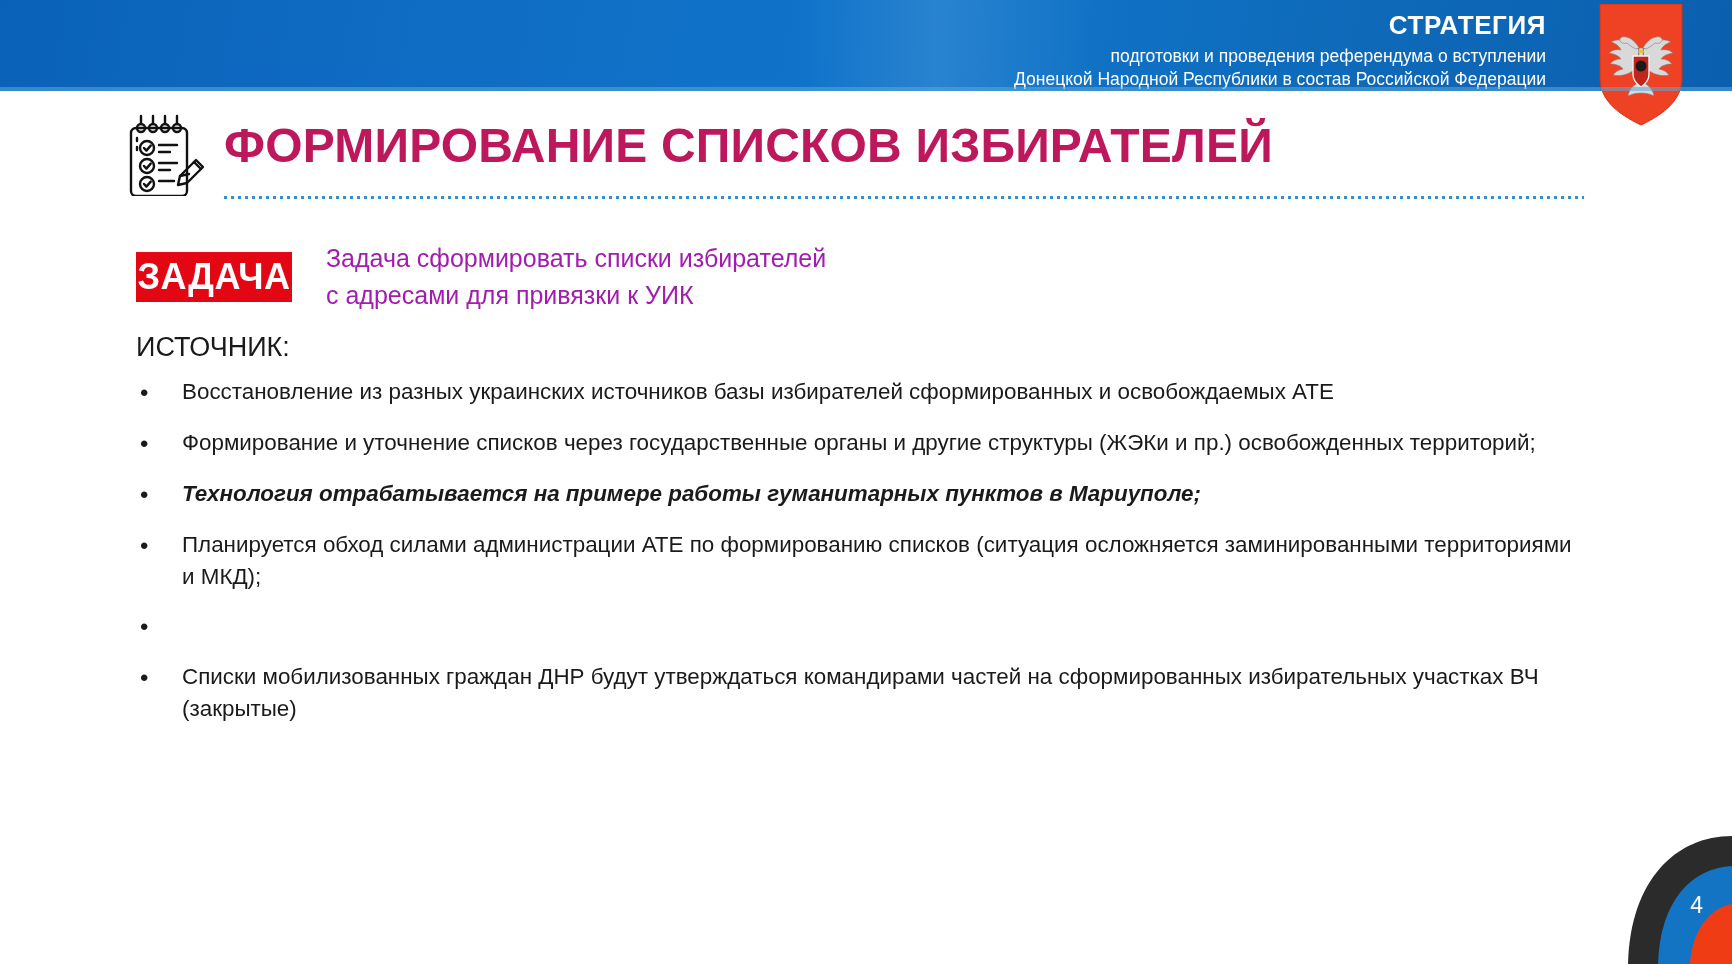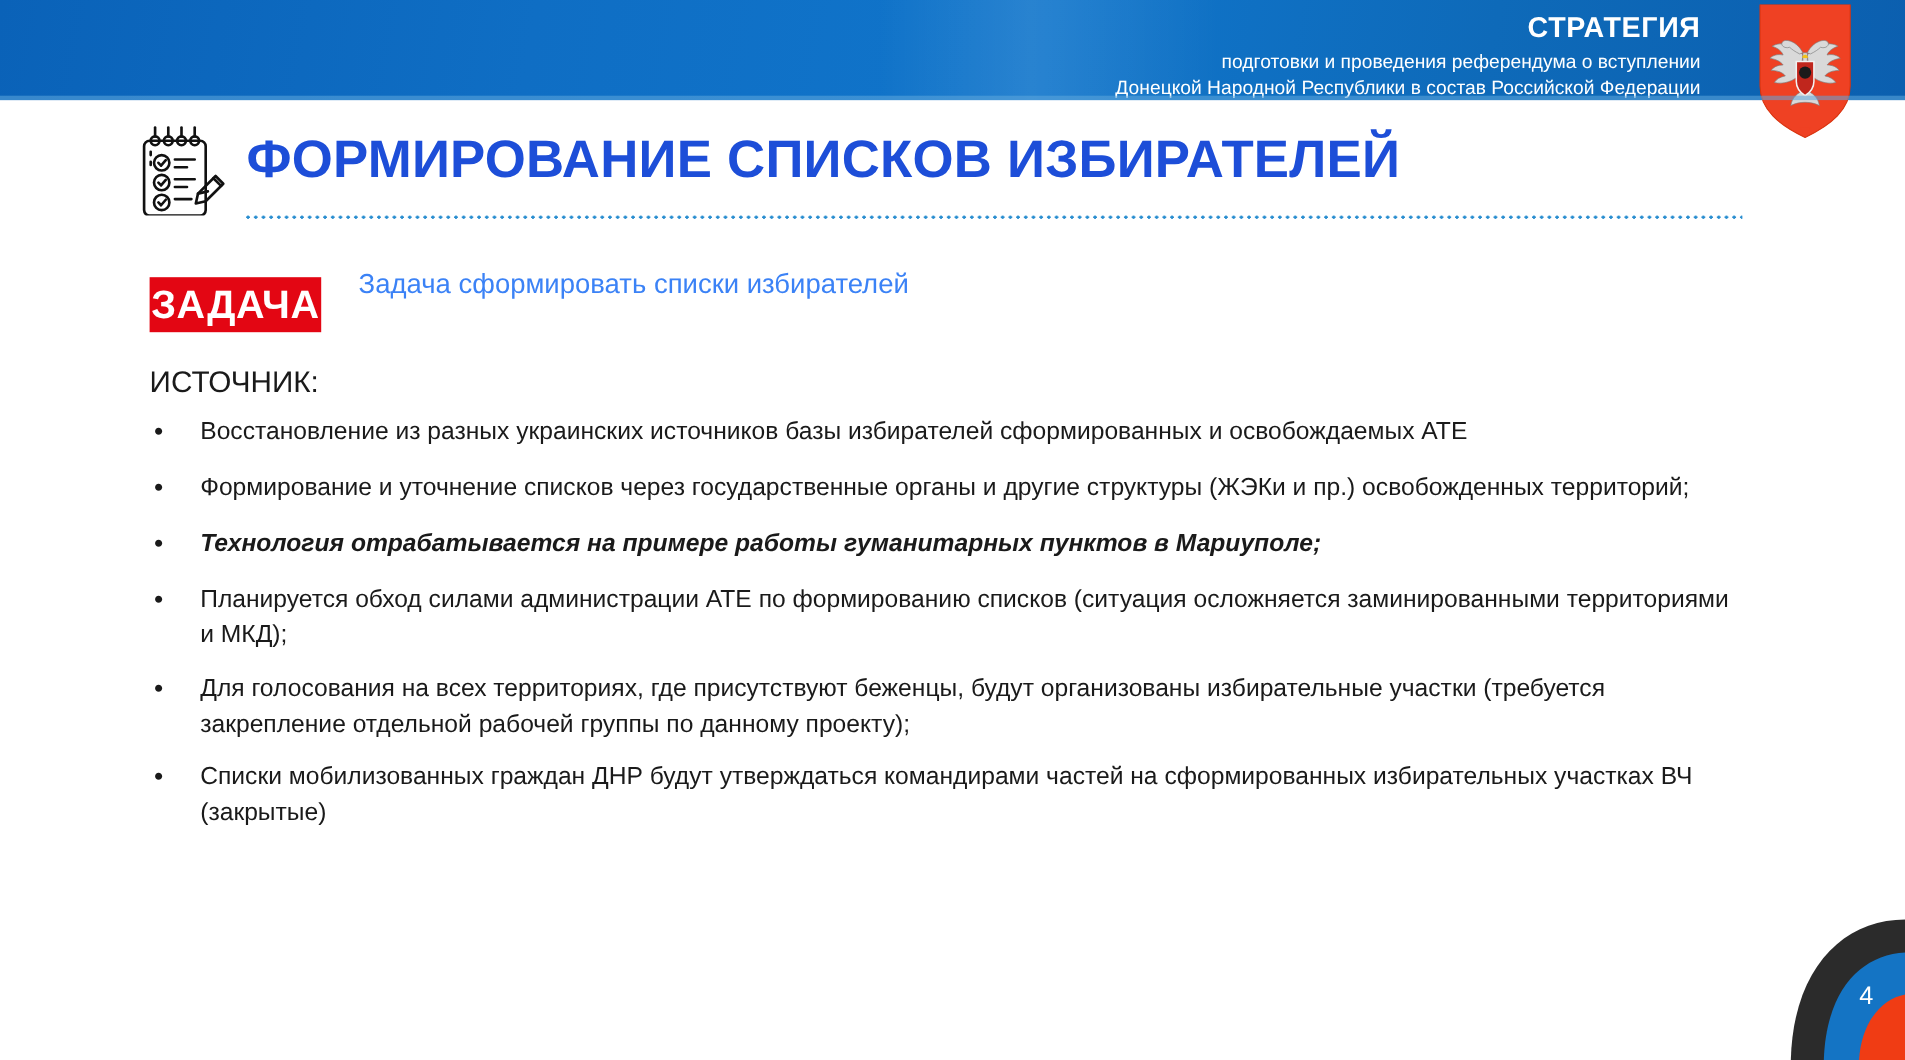--- a/index.html
+++ b/index.html
@@ -84,21 +84,21 @@
     position: absolute;
     left: 0; top: 2px;
     width: 84px; height: 82px;
   }
   .slide-title {
     position: absolute;
     left: 100px;
     top: 6px;
     font-size: 48px;
     font-weight: bold;
-    color: #1d4ed8;
+    color: #be185d;
     letter-spacing: .2px;
     white-space: nowrap;
   }
   .title-rule {
     position: absolute;
     left: 222px;
     top: 196px;
     width: 1362px;
     height: 3px;
     background-image: radial-gradient(circle, #2a8ed0 1.4px, rgba(255,255,255,0) 1.6px);
@@ -126,21 +126,21 @@
     display: flex;
     align-items: center;
     justify-content: center;
   }
   .task-text {
     position: absolute;
     left: 190px;
     top: 0;
     font-size: 25px;
     line-height: 1.48;
-    color: #3b82f6;
+    color: #a21caf;
   }
 
   
   .source-label {
     position: absolute;
     left: 136px;
     top: 332px;
     font-size: 27px;
     color: #1a1a1a;
   }
@@ -278,20 +278,21 @@
     </g>
   </svg>
   <div class="slide-title">ФОРМИРОВАНИЕ СПИСКОВ ИЗБИРАТЕЛЕЙ</div>
 </div>
 <div class="title-rule"></div>
 
 <div class="task-row">
   <div class="task-badge">ЗАДАЧА</div>
   <div class="task-text">
     <div>Задача сформировать списки избирателей</div>
+    <div>с адресами для привязки к УИК</div>
   </div>
 </div>
 
 <div class="source-label">ИСТОЧНИК:</div>
 
 <div class="bullets">
   <div class="bullet-item">
     <div class="bullet-dot">•</div>
     <div class="bullet-body">
       <span>Восстановление из разных украинских источников базы избирателей сформированных и освобождаемых АТЕ</span>
@@ -315,21 +316,20 @@
   <div class="bullet-item">
     <div class="bullet-dot">•</div>
     <div class="bullet-body">
       <span>Планируется обход силами администрации АТЕ по формированию списков (ситуация осложняется заминированными территориями и МКД);</span>
     </div>
   </div>
 
   <div class="bullet-item">
     <div class="bullet-dot">•</div>
     <div class="bullet-body">
-      <span class="sub-line">Для голосования на всех территориях, где присутствуют беженцы, будут организованы избирательные участки (требуется закрепление отдельной рабочей группы по данному проекту);</span>
     </div>
   </div>
 
   <div class="bullet-item">
     <div class="bullet-dot">•</div>
     <div class="bullet-body">
       <span>Списки мобилизованных граждан ДНР будут утверждаться командирами частей на сформированных избирательных участках ВЧ (закрытые)</span>
     </div>
   </div>
 </div>

